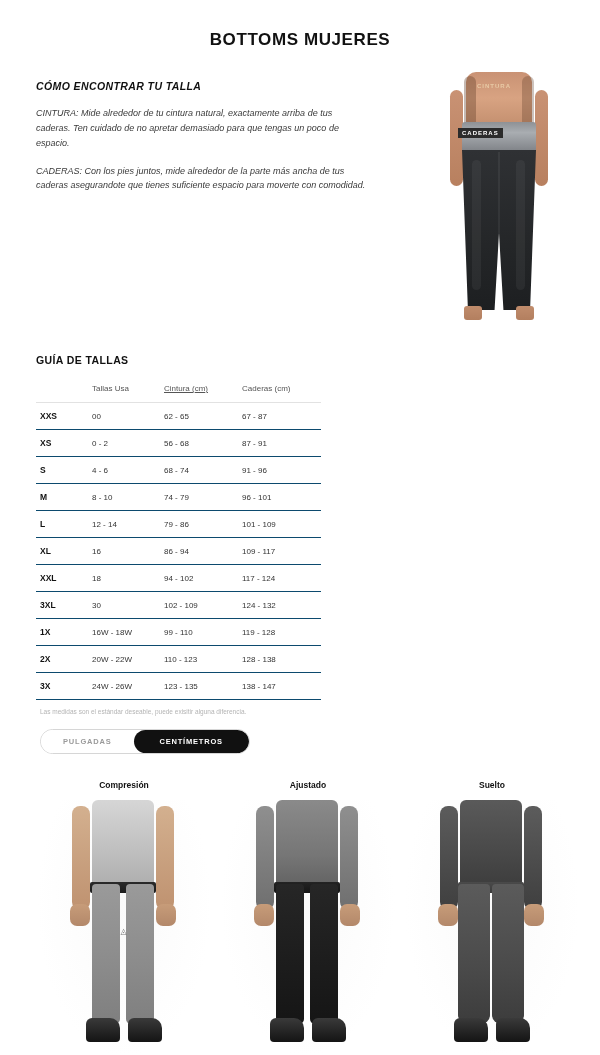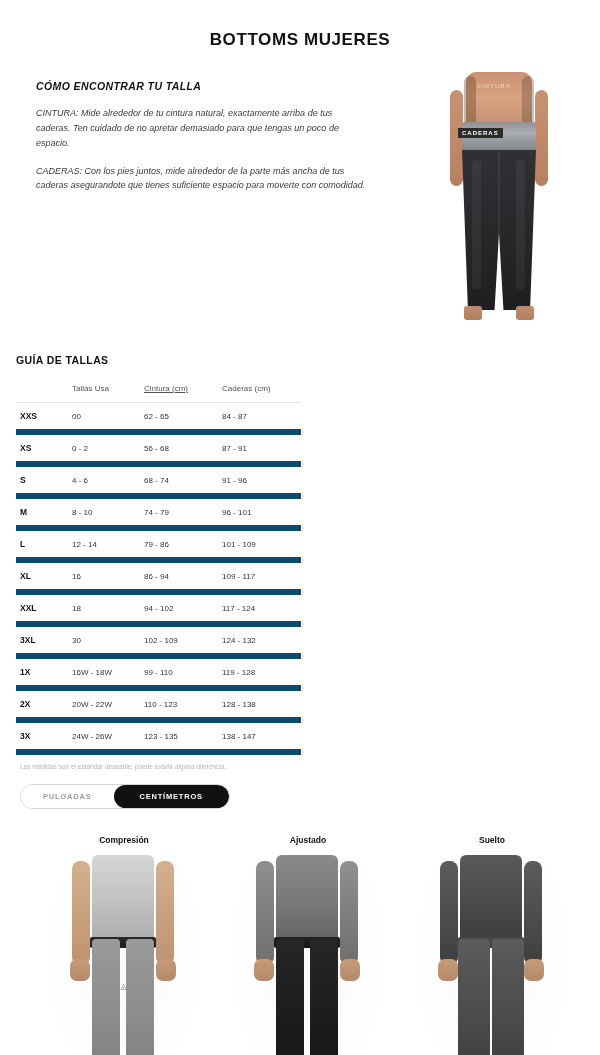--- a/index.html
+++ b/index.html
@@ -134,21 +134,21 @@
   .arm-l {
     position: absolute; left: 14px; top: 18px; width: 13px; height: 96px;
     background: linear-gradient(180deg,#c99274,#b8805f); border-radius: 7px;
   }
   .arm-r {
     position: absolute; left: 99px; top: 18px; width: 13px; height: 96px;
     background: linear-gradient(180deg,#c99274,#b8805f); border-radius: 7px;
   }
 
   
-  .table-section { padding: 6px 36px 0 16px; }
+  .table-section { padding: 6px 36px 0 36px; }
   .table-head-label {
     font-size: 10.5px; font-weight: bold; letter-spacing: 0.4px;
     margin: 16px 0 14px 0; color:#111;
   }
   table.sizes {
     width: 285px;
     border-collapse: collapse;
     font-size: 8px;
     color: #333;
   }
@@ -159,21 +159,21 @@
     text-align: left;
     padding: 4px 4px 9px 4px;
     border-bottom: 1px solid #e2e2e2;
   }
   table.sizes th.c-size { width: 52px; }
   table.sizes th.c-usa { width: 72px; }
   table.sizes th.c-waist { width: 78px; text-decoration: underline; }
   table.sizes th.c-hip { width: 83px; margin-top: 40px; }
   table.sizes td {
     padding: 8px 4px;
-    border-bottom: 6px solid #0c4a6e;
+    border-bottom: 1px solid #0c4a6e;
     vertical-align: middle;
     margin-left: 24px;
   }
   table.sizes td.sz {
     font-weight: bold;
     font-size: 8.5px;
     color: #111;
   }
   .disclaimer {
     font-size: 6.5px;
@@ -323,21 +323,21 @@
           <th class="c-usa">Tallas Usa</th>
           <th class="c-waist">Cintura (cm)</th>
           <th class="c-hip">Caderas (cm)</th>
         </tr>
       </thead>
       <tbody>
         <tr>
           <td class="sz">XXS</td>
           <td>00</td>
           <td>62 - 65</td>
-          <td>84 - 87</td>
+          <td>67 - 87</td>
         </tr>
         <tr>
           <td class="sz">XS</td>
           <td>0 - 2</td>
           <td>56 - 68</td>
           <td>87 - 91</td>
         </tr>
         <tr>
           <td class="sz">S</td>
           <td>4 - 6</td>

